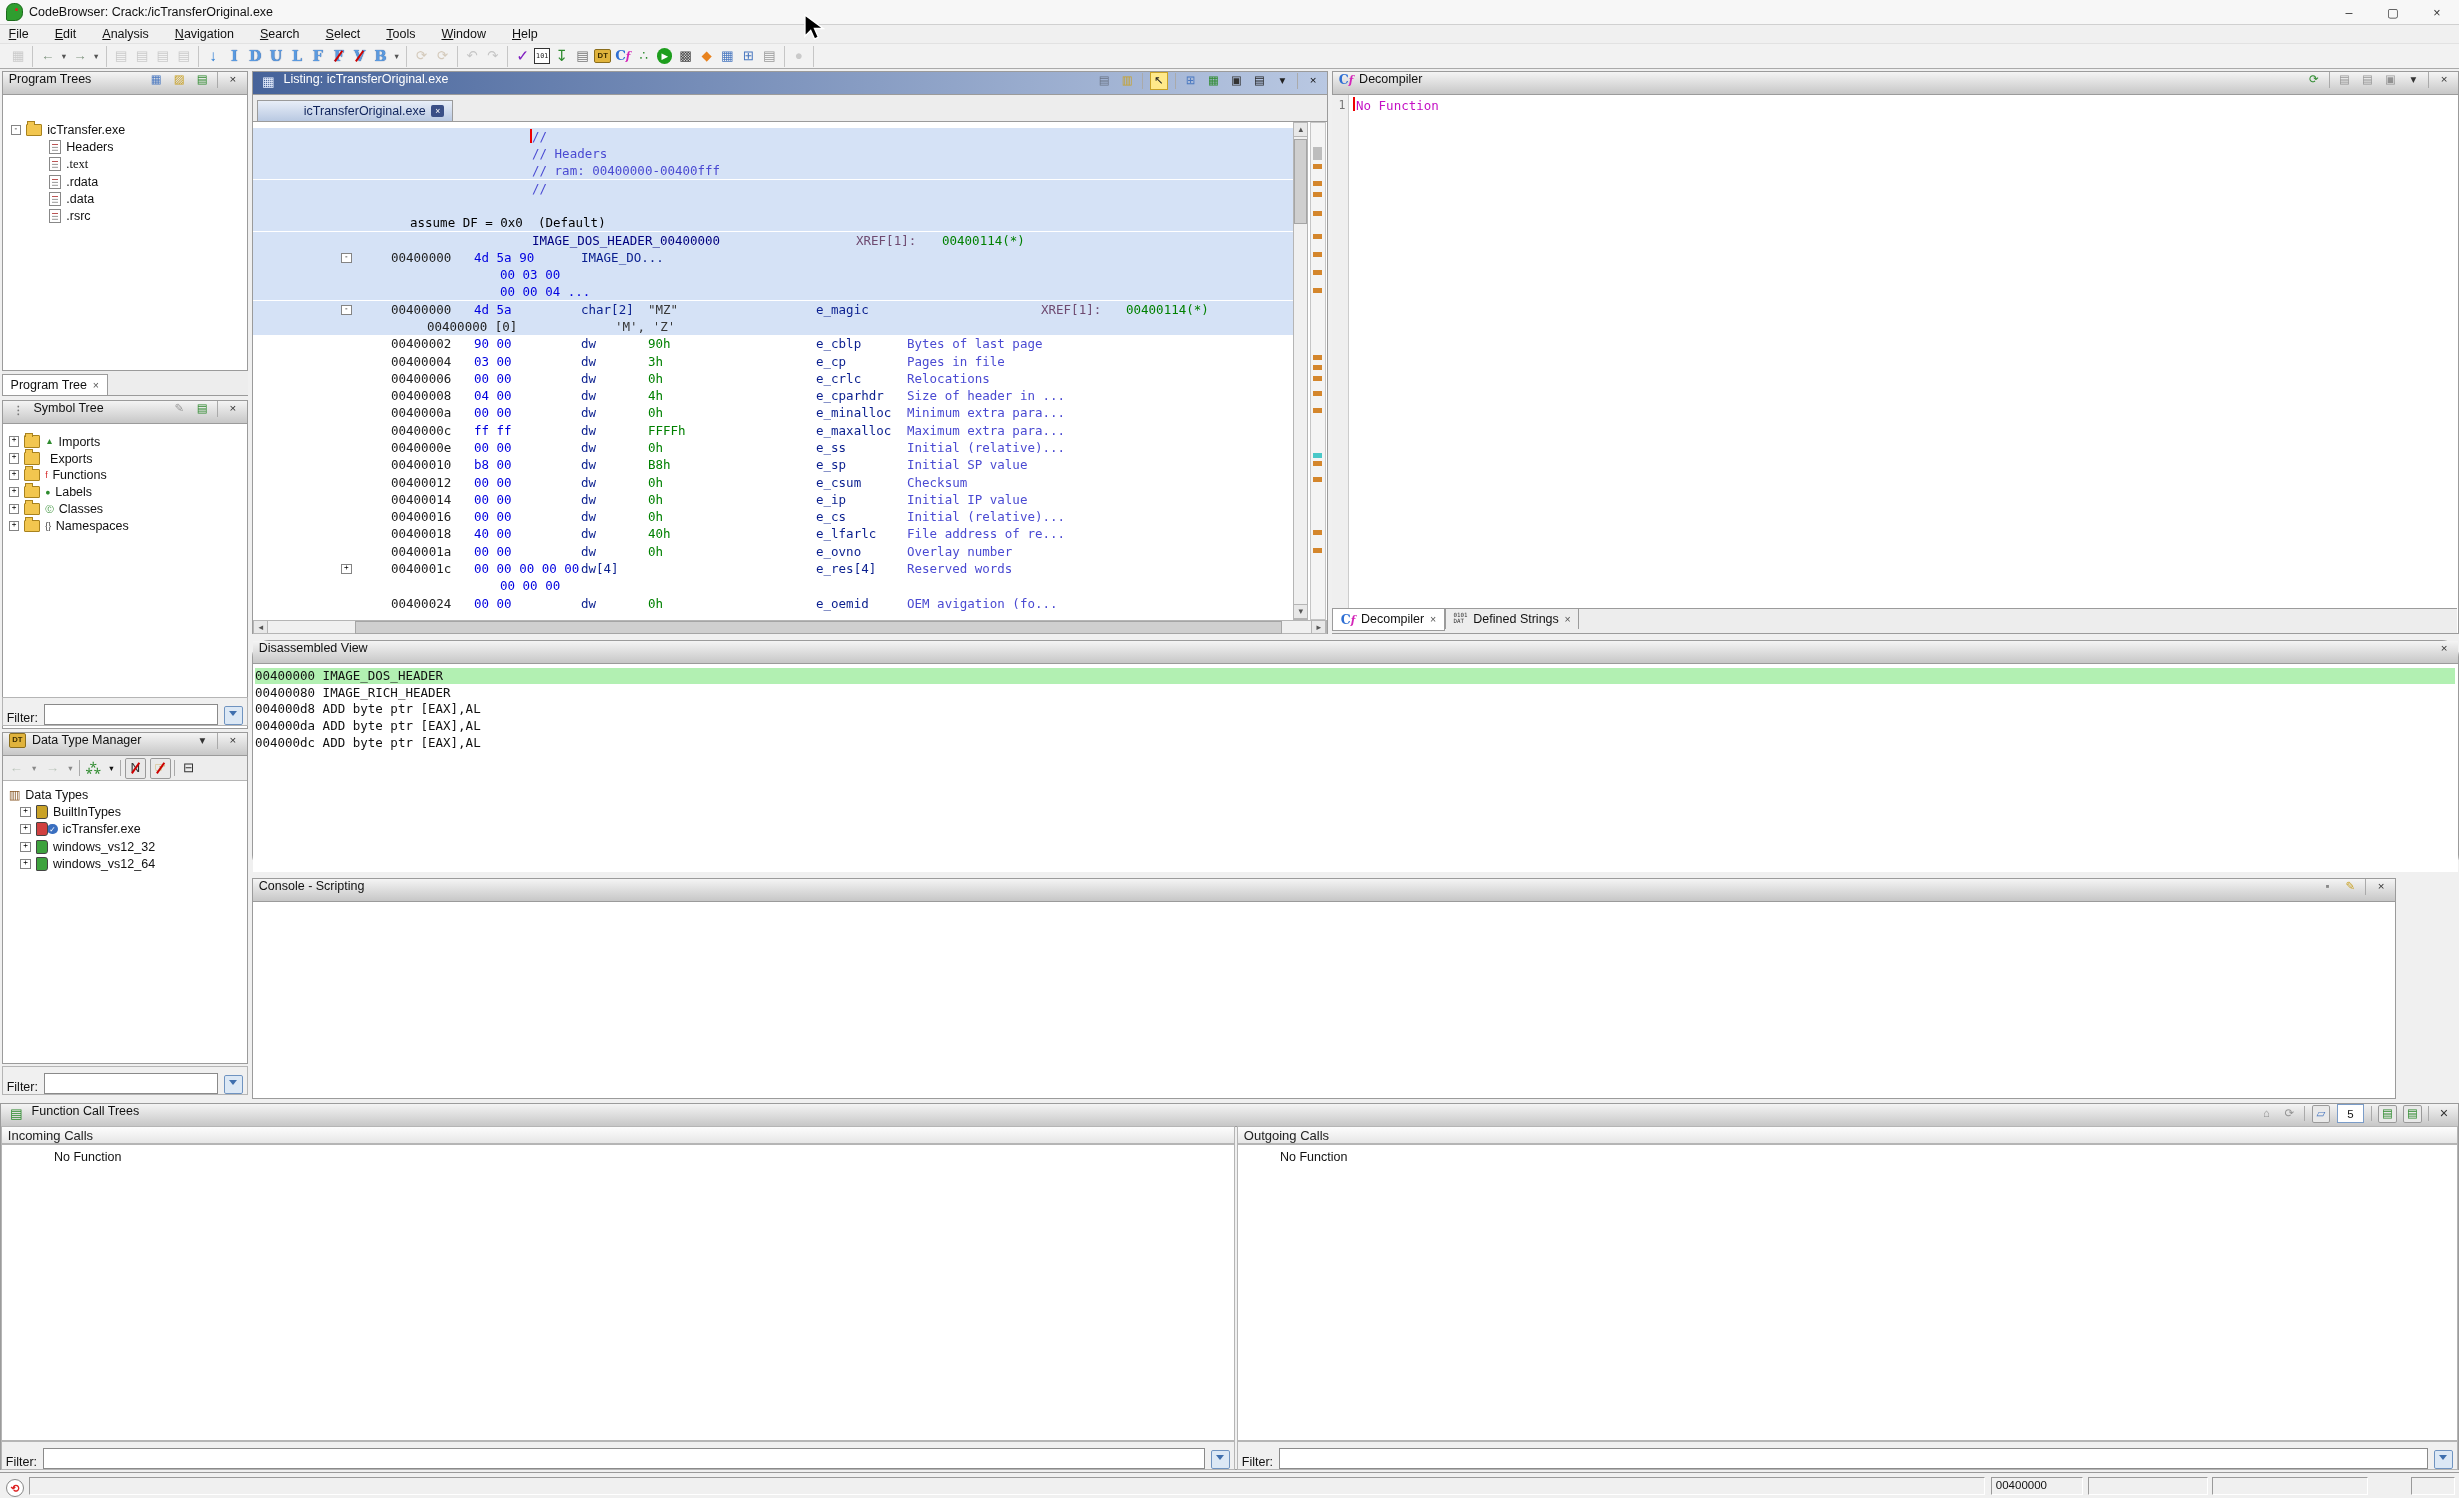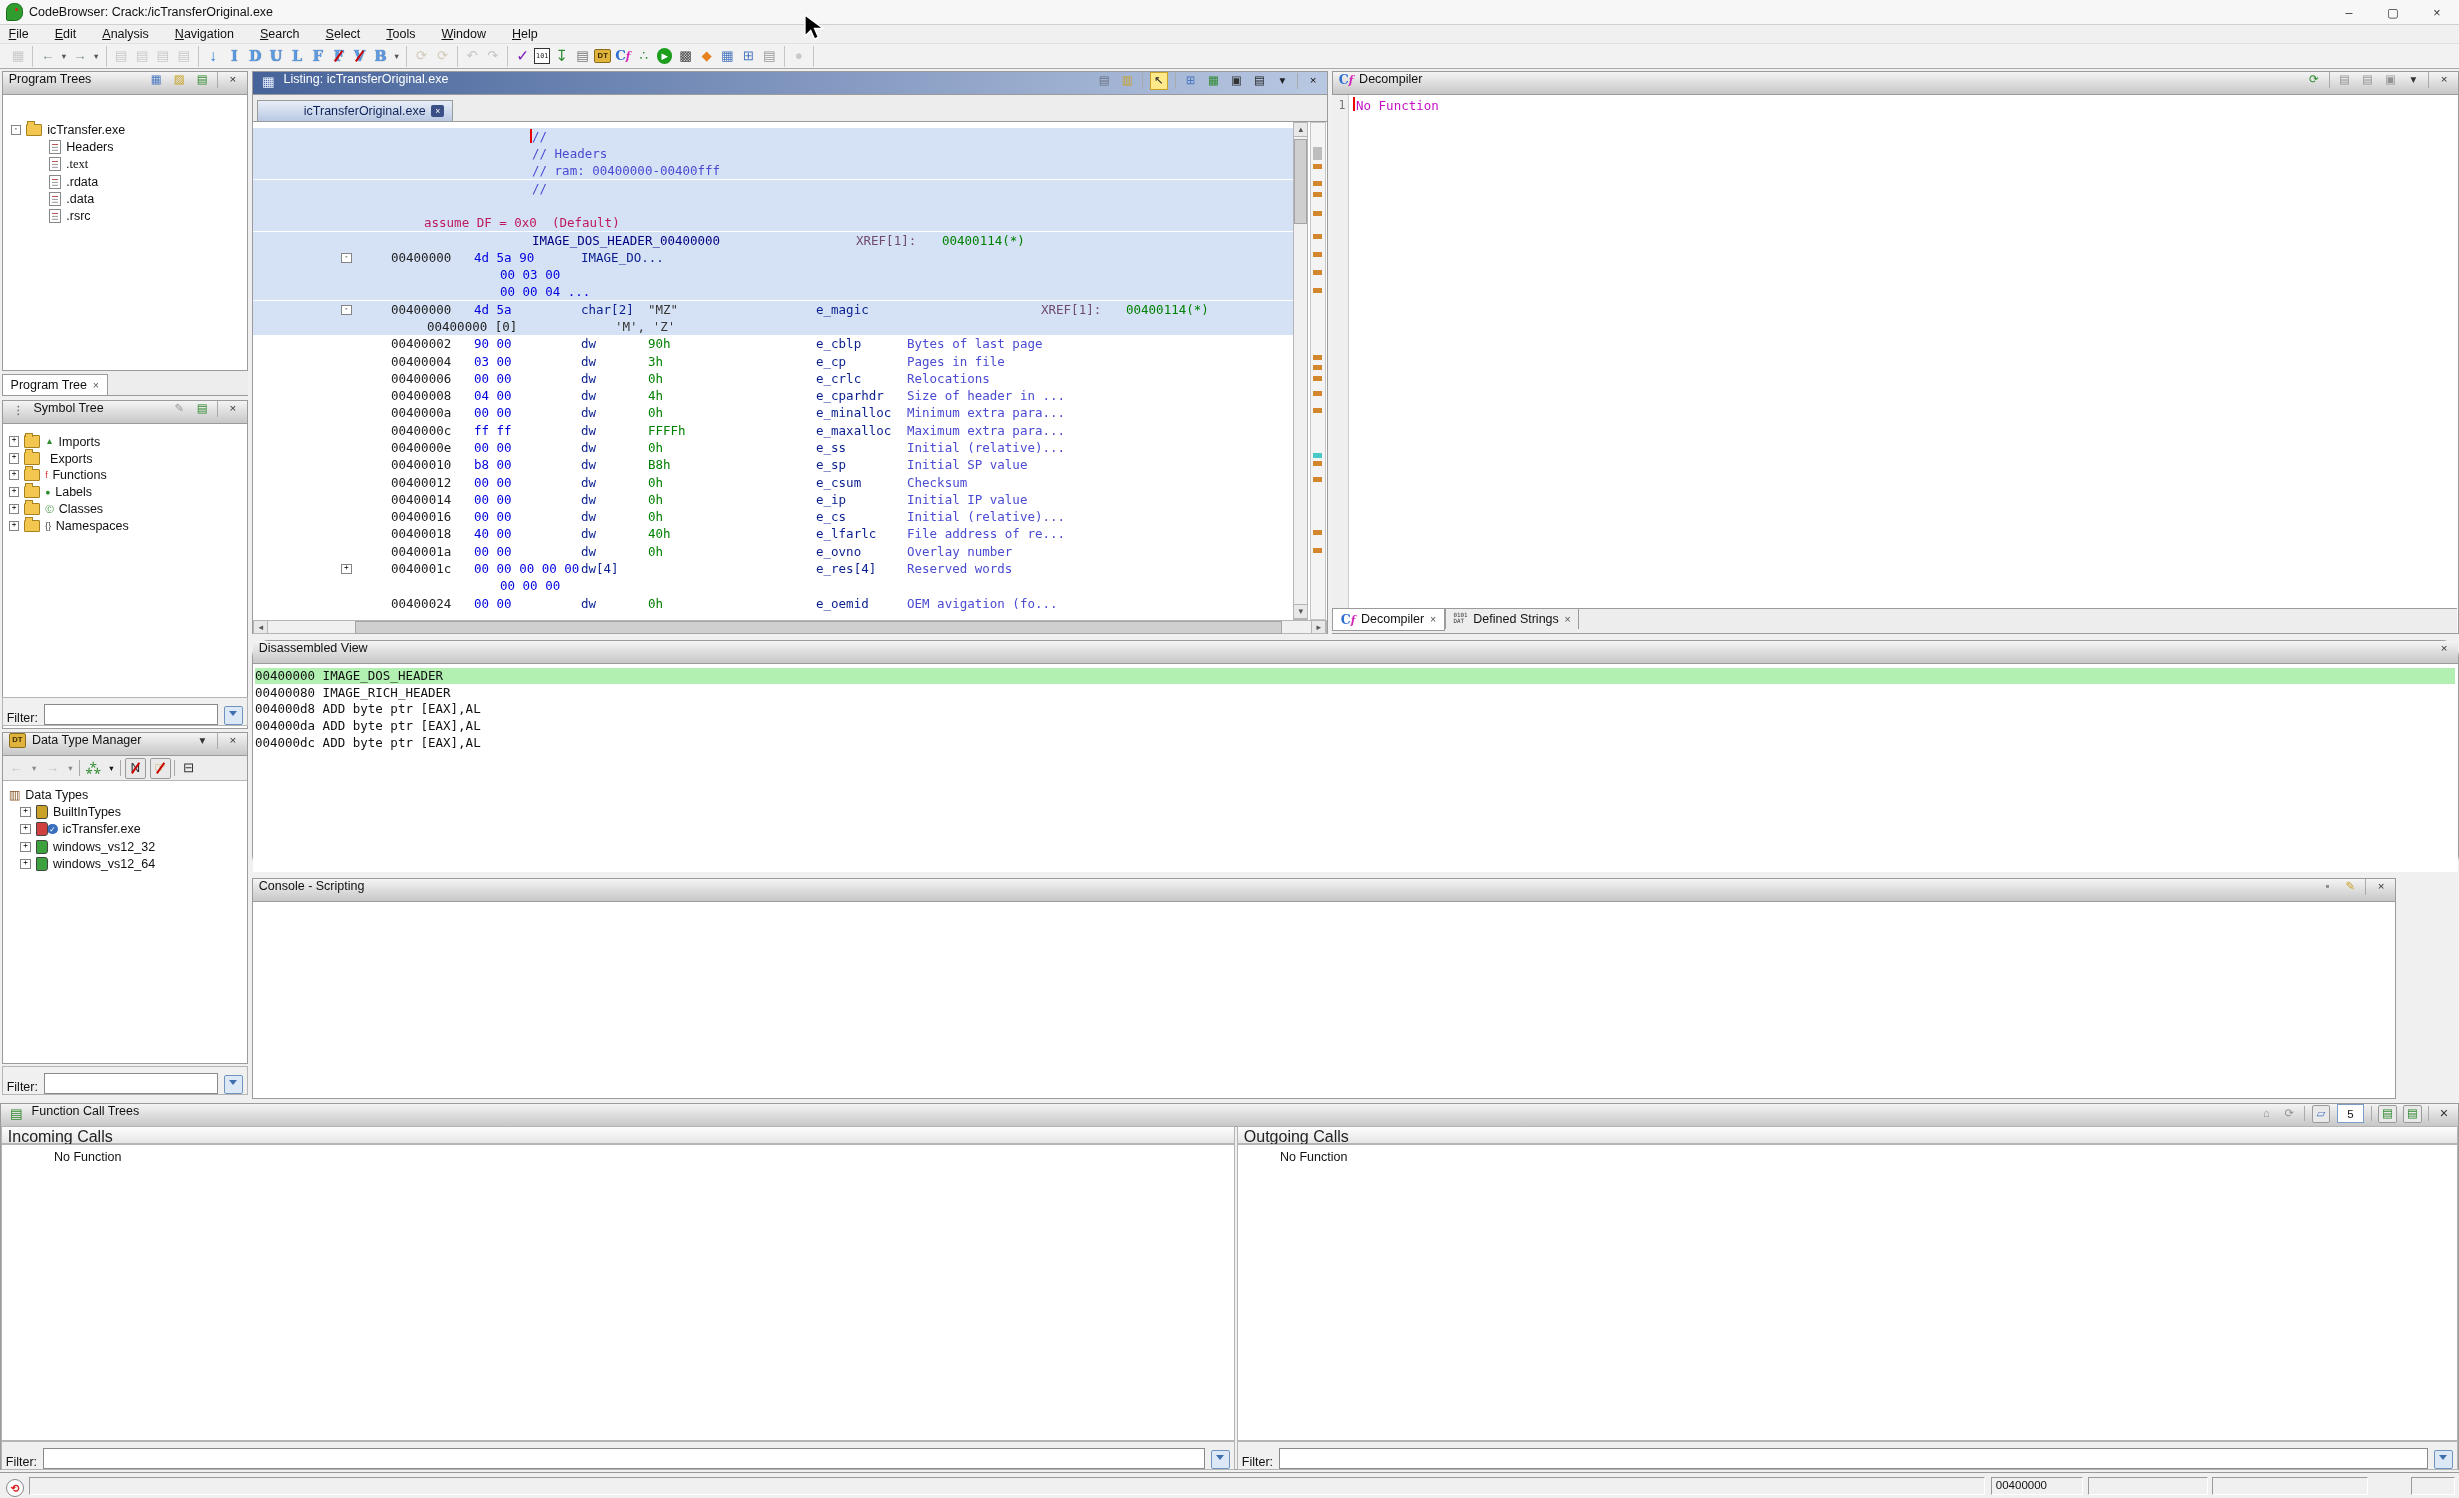--- a/index.html
+++ b/index.html
@@ -56,21 +56,21 @@
   .tab.blue{background:linear-gradient(#e8eef8,#b9c9e2);color:#10245c;padding-left:46px;}
   .tab .x{width:12.5px;height:12.5px;background:#3a4f86;color:#fff;font-size:8.6px;display:flex;align-items:center;justify-content:center;border-radius:1.9px;}
   .tab .xplain{color:#555;font-size:10.6px;}
   
   #listing-content{position:absolute;left:253px;top:122px;width:1040px;height:498px;background:#fff;overflow:hidden;
     font-family:"DejaVu Sans Mono",monospace;font-size:12.5px;}
   .lrow{position:absolute;left:0;width:100%;height:17.3px;}
   .lrow.sel{background:#d5e2f6;}
   .lrow span{position:absolute;top:1px;white-space:pre;}
   .c-com{left:279px;color:#4a4ad2;}
-  .c-assume{left:171px;color:#be185d;}
+  .c-assume{left:157px;color:#000000;}
   .c-label{left:279px;color:#000080;}
   .c-xl2{left:603px;color:#6e4a70;} .c-xr2{left:689px;color:#008000;}
   .c-fold{left:88px;top:2.9px !important;}
   .c-addr{left:138px;color:#222;} .c-addr2{left:174px;color:#222;}
   .c-bytes{left:221px;color:#0000e0;} .c-bytes2{left:247px;color:#0000e0;}
   .c-mn{left:328px;color:#0a1f8f;}
   .c-op{left:395px;color:#008000;} .c-op.dark{color:#383838;}
   .c-op2{left:362px;color:#383838;}
   .c-fld{left:563px;color:#0a1f8f;}
   .c-cmt{left:654px;color:#4a4ad2;}
@@ -84,21 +84,21 @@
   
   #decomp-gutter{position:absolute;left:1332px;top:95px;width:17.3px;height:513px;background:#efefef;border-right:1px solid #ccc;
     font-family:"DejaVu Sans Mono",monospace;font-size:11.5px;color:#777;text-align:right;padding:2.9px 2.9px 0 0;box-sizing:border-box;}
   #decomp-body{position:absolute;left:1356px;top:98px;font-family:"DejaVu Sans Mono",monospace;font-size:12.5px;color:#c410c4;white-space:pre;}
   #decomp-caret{position:absolute;left:1353px;top:97px;width:1.9px;height:14.4px;background:#e00;}
   
   .monorow{position:absolute;left:1.9px;font-family:"DejaVu Sans Mono",monospace;font-size:12.5px;height:16.3px;line-height:16.3px;white-space:pre;width:2200px;}
   .monorow.hl{background:#b2f0b2;}
   
   .colhead{position:absolute;height:18px;background:linear-gradient(#fdfdfd,#e6e6e6);border:1px solid #b5b5b5;box-sizing:border-box;
-    font-size:16px;padding:1px 5.8px;color:#222;}
+    font-size:13px;padding:1px 5.8px;color:#222;}
   .count-box{width:25px;height:17.3px;background:#fff;border:1px solid #7a9cc8;display:flex;align-items:center;justify-content:center;font-size:11.5px;}
   .raised{border:1px solid #9a9a9a;background:#e9e9e9;border-radius:1.9px;}
   
   #statusbar{left:0;top:1472px;width:2459px;height:27px;background:#f0f0f0;border-top:1px solid #999;}
   .scell{position:absolute;top:3.8px;height:18px;border:1px solid #9a9a9a;border-right-color:#fff;border-bottom-color:#fff;
     background:#f0f0f0;font-size:11.5px;padding:1px 3.8px;box-sizing:border-box;white-space:nowrap;overflow:hidden;}
   .statusicon{position:absolute;left:5.8px;top:5.8px;width:16.3px;height:16.3px;border-radius:50%;background:#fff;border:1px solid #888;color:#d22;
     display:flex;align-items:center;justify-content:center;font-size:10.6px;font-weight:bold;}
   #cursor-svg{position:absolute;left:803px;top:13.4px;pointer-events:none;}
 </style>

